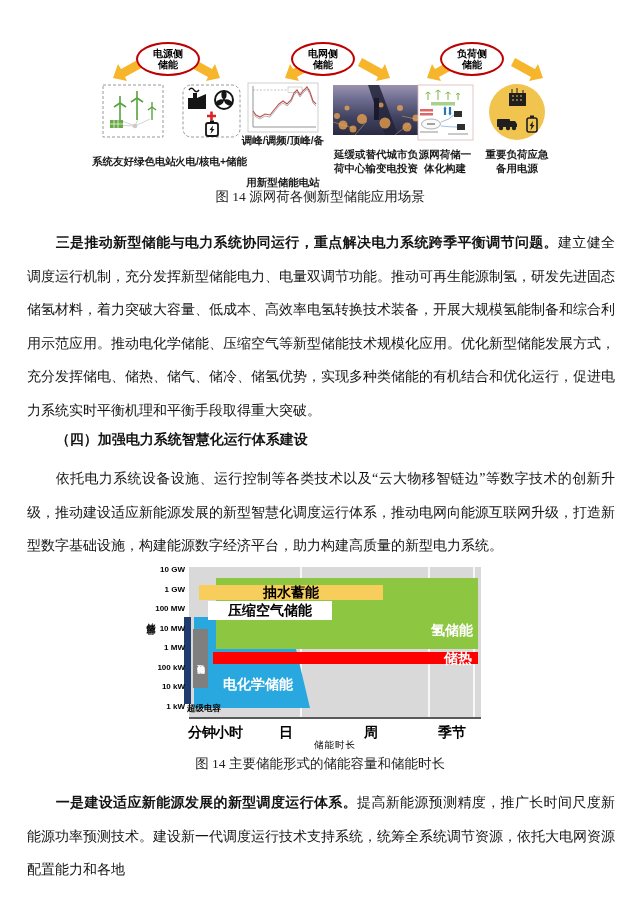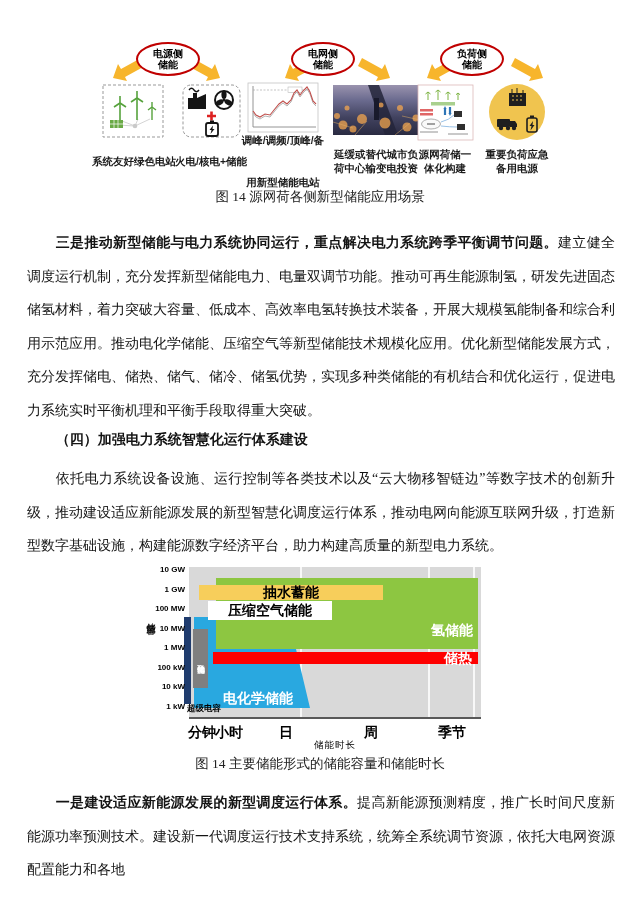--- a/index.html
+++ b/index.html
@@ -215,21 +215,21 @@
     <div class="region" style="left:73px;top:89px;width:265px;height:12px;background:#FE0000;"></div>
     <div class="region" style="left:53px;top:66px;width:15px;height:59px;background:#7F7F7F;display:flex;align-items:center;justify-content:center;">
       <span class="vtext" style="font:bold 7.5px/8px 'Liberation Sans',sans-serif;color:#fff;letter-spacing:0.5px;">飞轮储能</span>
     </div>
     <div class="region" style="left:44px;top:54px;width:7px;height:87px;background:#1F3C6E;"></div>
 
     <div class="clabel" style="left:59px;top:24px;width:184px;">抽水蓄能</div>
     <div class="clabel" style="left:68px;top:42px;width:124px;">压缩空气储能</div>
     <div class="clabel wlabel" style="left:288px;top:62px;width:48px;">氢储能</div>
     <div class="clabel wlabel" style="left:300px;top:90px;width:36px;">储热</div>
-    <div class="clabel wlabel" style="left:83px;top:130px;width:70px;">电化学储能</div>
+    <div class="clabel wlabel" style="left:83px;top:116px;width:70px;">电化学储能</div>
     <div class="clabel" style="left:47px;top:140px;width:45px;text-align:left;font-size:8.5px;">超级电容</div>
 
     <div class="ytick" style="top:2px;">10 GW</div>
     <div class="ytick" style="top:22px;">1 GW</div>
     <div class="ytick" style="top:41px;">100 MW</div>
     <div class="ytick" style="top:61px;">10 MW</div>
     <div class="ytick" style="top:80px;">1 MW</div>
     <div class="ytick" style="top:100px;">100 kW</div>
     <div class="ytick" style="top:119px;">10 kW</div>
     <div class="ytick" style="top:139px;">1 kW</div>

